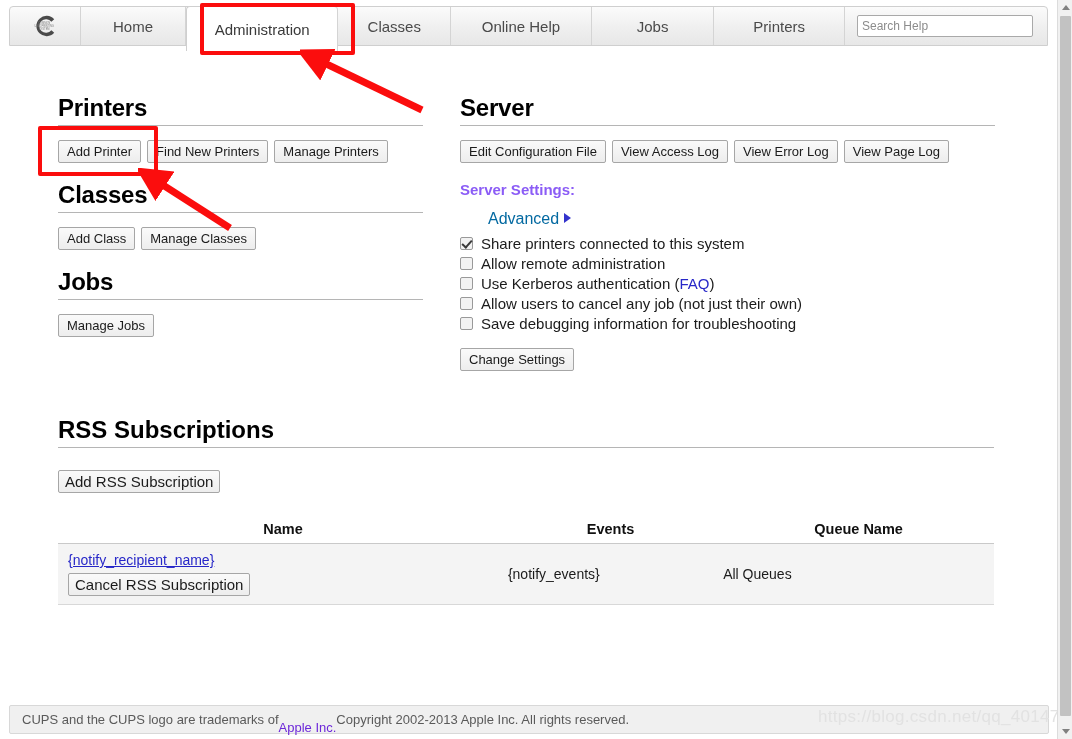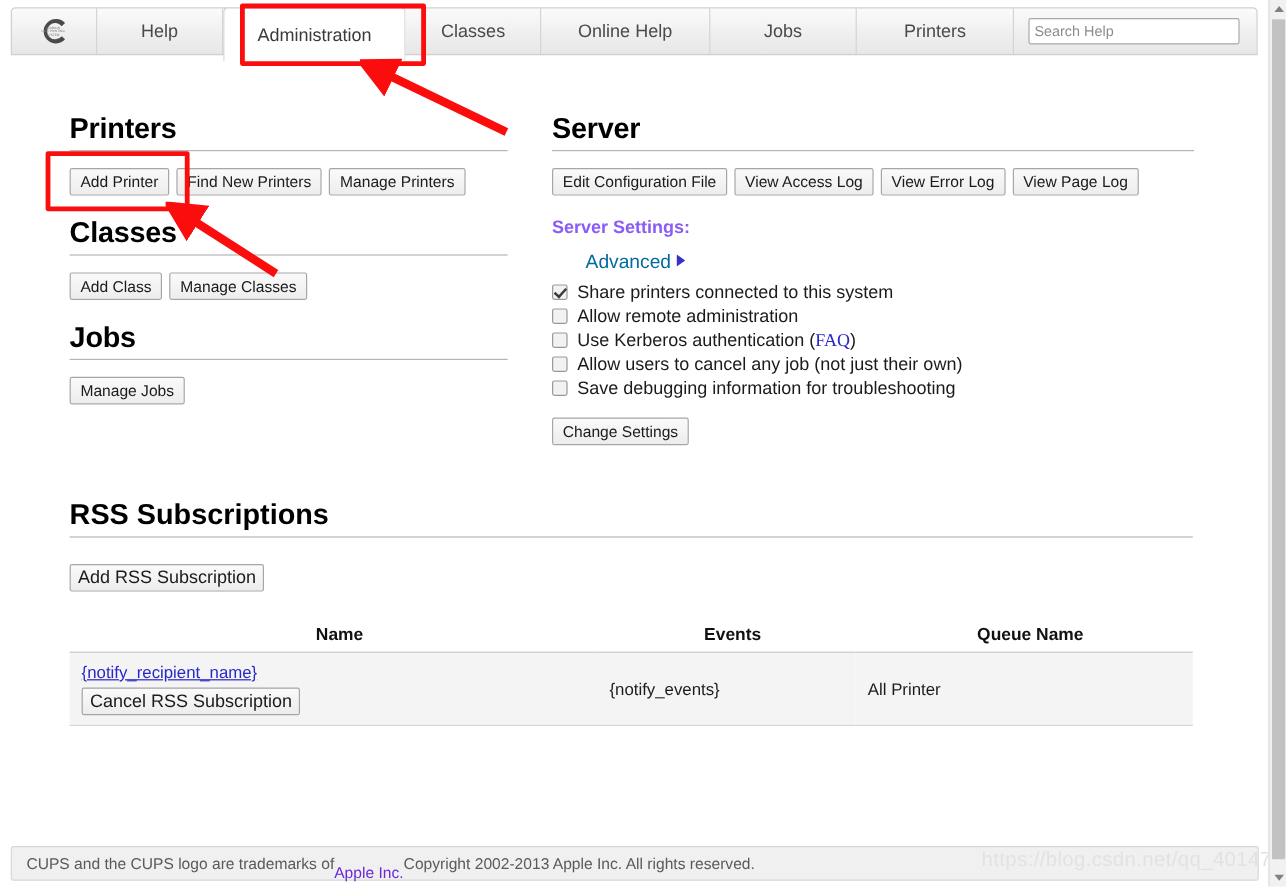--- a/index.html
+++ b/index.html
@@ -142,21 +142,21 @@
     padding: 3px 6px;
   }
 
   h3.subhead {
     font-size: 15px;
     font-weight: bold;
     color: #8b5cf6;
     margin: 16px 0 12px 0;
   }
 
-  a.link { color: #2727c8; text-decoration: none; font-family: Liberation Serif, serif; }
+  a.link { color: #2727c8; text-decoration: none; }
   a.advanced { color: #0369a1; font-size: 16px; text-decoration: none; margin-left: 28px; }
   .tri {
     display: inline-block;
     width: 0; height: 0;
     border-left: 7px solid #3333cc;
     border-top: 5px solid transparent;
     border-bottom: 5px solid transparent;
     margin-left: 5px;
     vertical-align: 1px;
   }
@@ -309,21 +309,21 @@
           <svg width="26" height="26" viewBox="0 0 26 26">
             <path d="M22.2 6.2 A10.2 10.2 0 1 0 22.2 19.8 L19.4 17.2 A6.8 6.8 0 1 1 19.4 8.8 Z" fill="#4a4a4a"></path>
             <text x="12.2" y="11.2" font-family="Liberation Sans, sans-serif" font-size="2.6" fill="#7c7c7c" text-anchor="middle">COMMON</text>
             <text x="12.2" y="14.0" font-family="Liberation Sans, sans-serif" font-size="2.6" fill="#7c7c7c" text-anchor="middle">UNIX PRINTING</text>
             <text x="12.2" y="16.8" font-family="Liberation Sans, sans-serif" font-size="2.6" fill="#7c7c7c" text-anchor="middle">SYSTEM</text>
           </svg>
         </span>
       </div>
 
       <div class="tab" style="width:106px">
-        <span>Help</span>
+        <span>Home</span>
       </div>
 
       <div class="tab active" style="width:154px">
         <span>Administration</span>
       </div>
 
       <div class="tab" style="width:114px">
         <span>Classes</span>
       </div>
 
@@ -430,21 +430,21 @@
           </thead>
           <tbody>
             <tr>
               <td>
                 <a class="rsslink" href="#">{notify_recipient_name}</a>
                 <div style="margin-top:5px;">
                   <button class="cups small">Cancel RSS Subscription</button>
                 </div>
               </td>
               <td class="ctr">{notify_events}</td>
-              <td class="ctr">All Printer</td>
+              <td class="ctr">All Queues</td>
             </tr>
           </tbody>
         </table>
       </div>
     </div>
 
     <div id="footer">
       <span>CUPS and the CUPS logo are trademarks of </span>
         <a href="#">Apple Inc.</a>
         <span> Copyright 2002-2013 Apple Inc. All rights reserved.</span>

